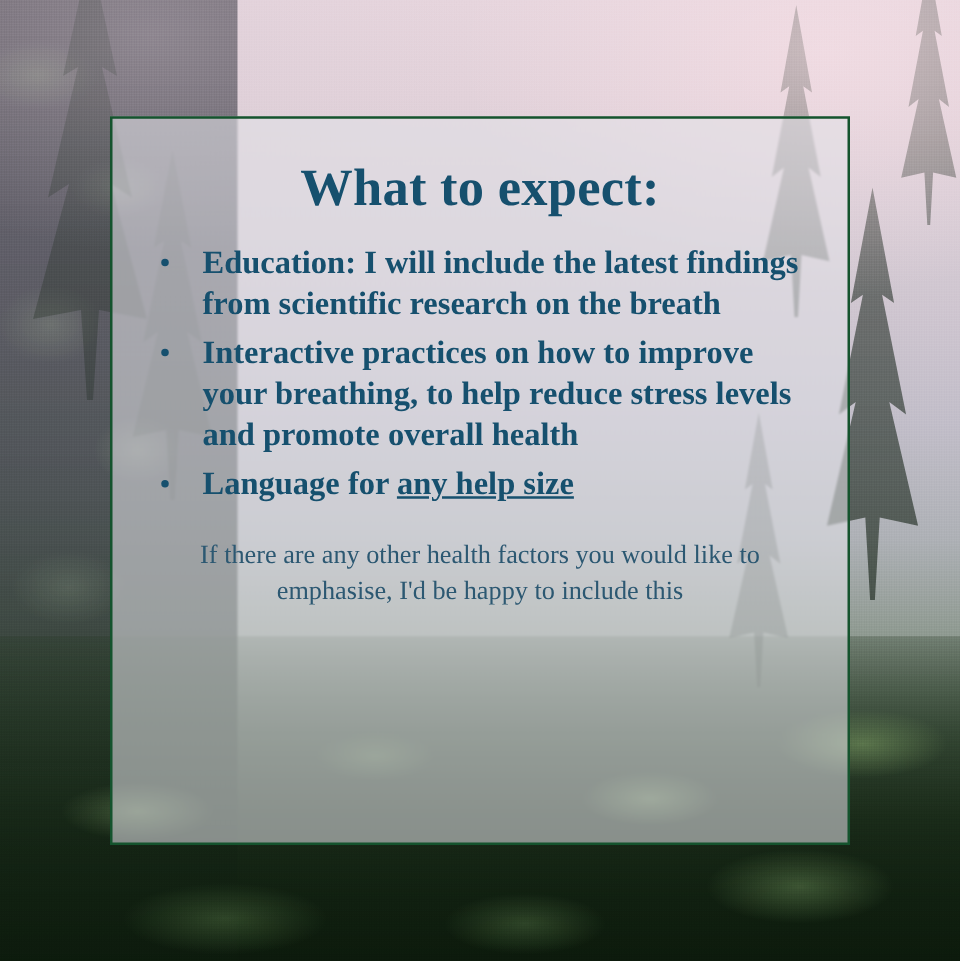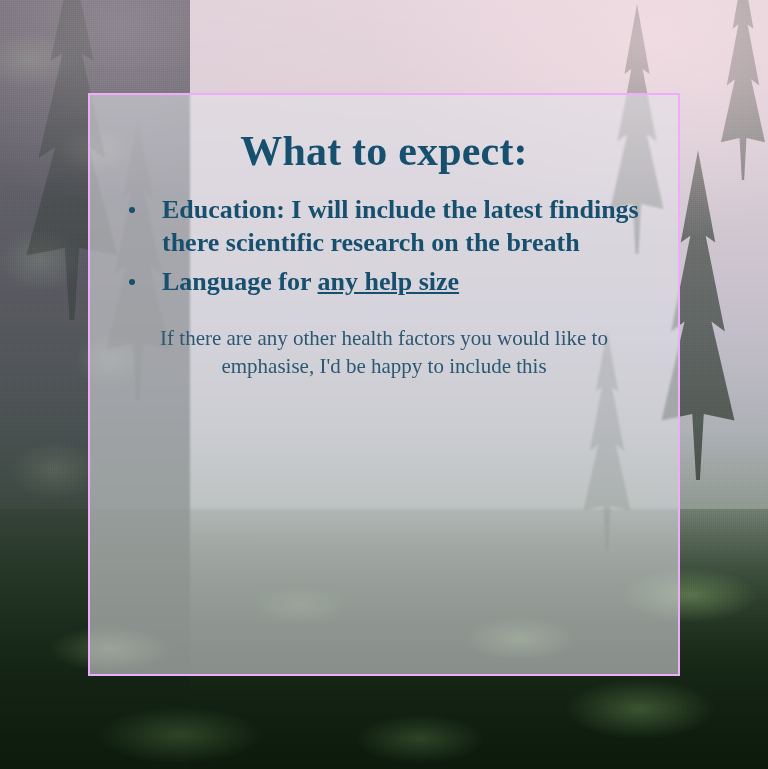--- a/index.html
+++ b/index.html
@@ -114,21 +114,21 @@
       repeating-linear-gradient(90deg,  rgba(255,255,255,.030) 0 1px, rgba(0,0,0,.030) 1px 2px);
     mix-blend-mode:overlay;
     opacity:.55;
   }
 
   
   #panel {
     position:absolute;
     left:88px; top:93px;
     width:592px; height:583px;
-    border:2px solid #f0abfc;
+    border:2px solid #14532d;
     background:rgba(226,226,232,.56);
     backdrop-filter:blur(1px);
     padding:34px 26px 20px 26px;
   }
 
   #panel-title {
     text-align:center;
     font-size:42px;
     font-weight:bold;
     color:#16506e;
@@ -187,24 +187,28 @@
   <div class="bg-grain"></div>
 
   <div id="panel">
 
     <div id="panel-title">What to expect:</div>
 
     <ul id="bullet-list">
 
       <li class="bullet-item">
         <span class="bullet-dot"></span>
-        <span>Education: I will include the latest findings there scientific research on the breath</span>
+        <span>Education: I will include the latest findings from scientific research on the breath</span>
       </li>
 
 
+      <li class="bullet-item">
+        <span class="bullet-dot"></span>
+        <span>Interactive practices on how to improve your breathing, to help reduce stress levels and promote overall health</span>
+      </li>
 
       <li class="bullet-item">
         <span class="bullet-dot"></span>
         <span>Language for </span><span class="u">any help size</span>
       </li>
 
 
     </ul>
 
     <div id="panel-footer">If there are any other health factors you would like to emphasise, I'd be happy to include this</div>

